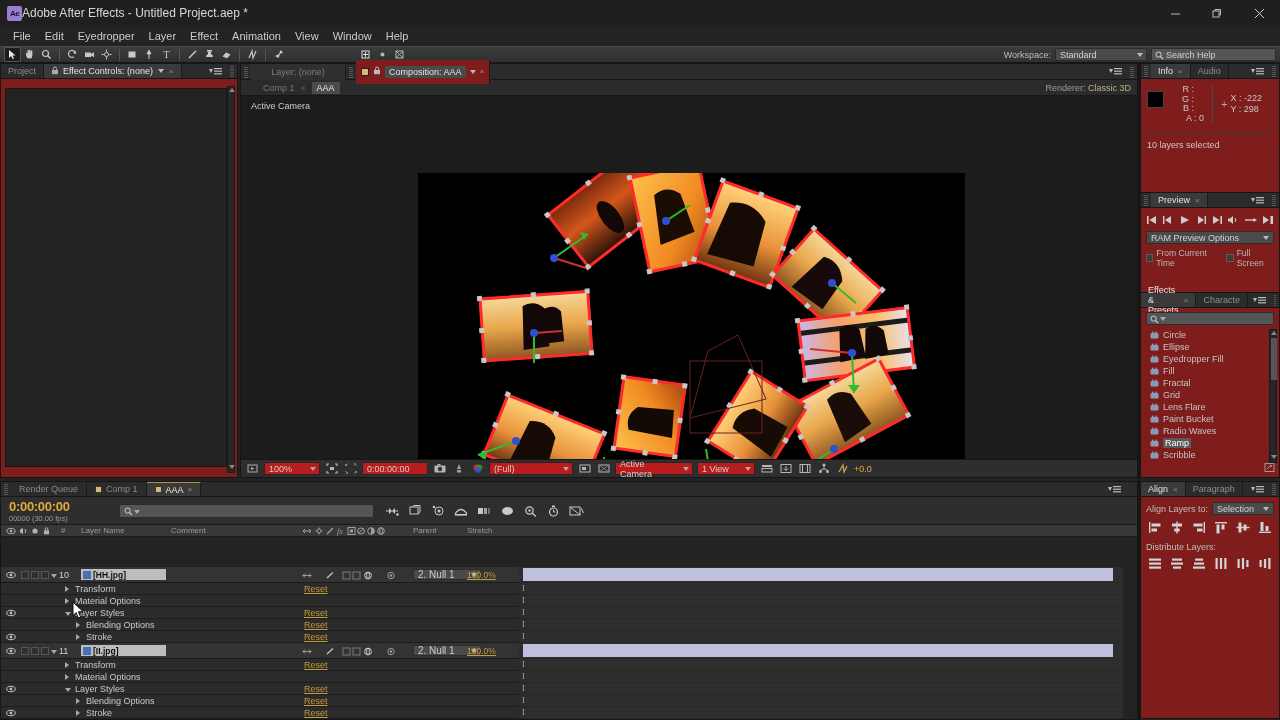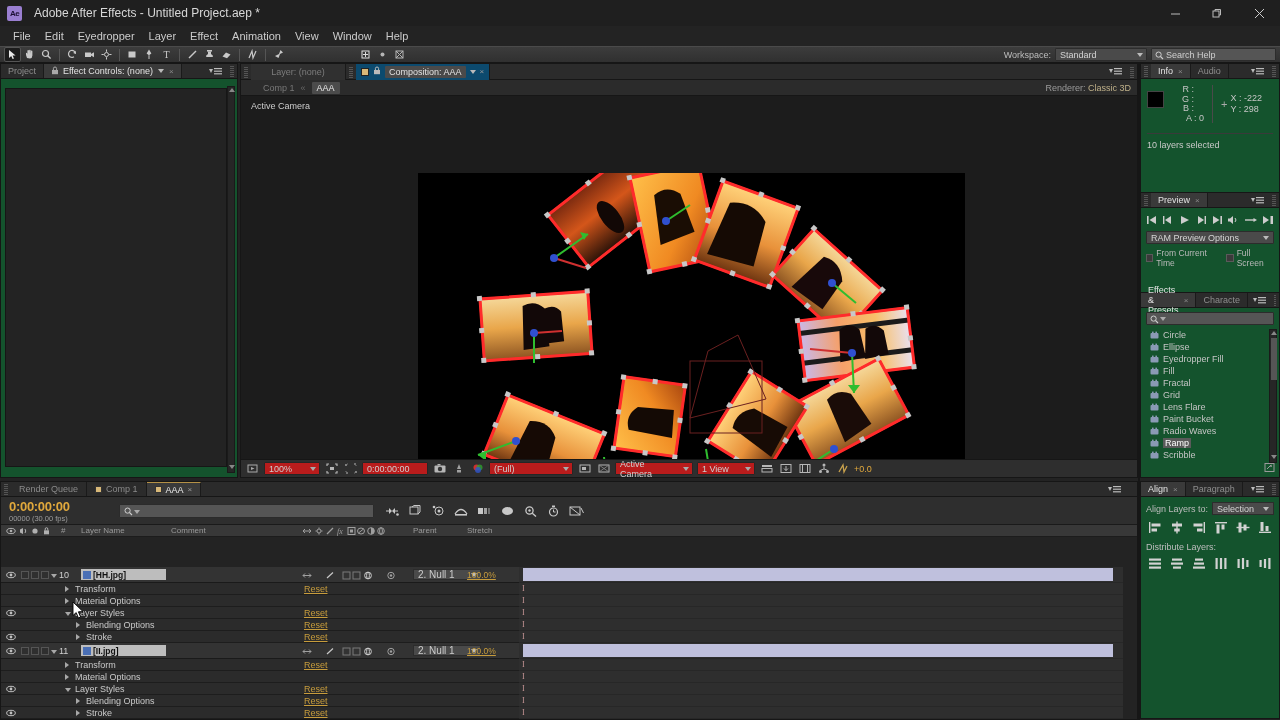--- a/index.html
+++ b/index.html
@@ -7,21 +7,21 @@
   body {
     font-family:"Liberation Sans", sans-serif;
     font-size:10px; color:#c8c8c8;
     -webkit-font-smoothing:none;
   }
   .app { position:relative; width:1280px; height:720px; background:#232323; }
 
   
   .titlebar { position:absolute; left:0; top:0; width:1280px; height:26px; background:#1f1f1f; display:flex; align-items:center; }
   .ae-logo { width:15px; height:15px; margin-left:7px; background:#9a7fd1; border-radius:2px; color:#1b0f33; font-size:8px; font-weight:bold; display:flex; align-items:center; justify-content:center; letter-spacing:-0.5px;}
-  .title-text { margin-left:12px; font-size:12px; color:#d8d8d8; }
+  .title-text { margin-left:0; font-size:12px; color:#d8d8d8; }
   .wincontrols { margin-left:auto; display:flex; height:26px; }
   .wc { width:42px; height:26px; display:flex; align-items:center; justify-content:center; color:#bbb; font-size:11px; }
   .wc svg { display:block; }
 
   
   .menubar { position:absolute; left:0; top:26px; width:1280px; height:20px; background:#232323; display:flex; align-items:center; padding-left:6px; }
   .menu-item { padding:2px 7px; font-size:11px; color:#ccc; }
 
   
   .toolbar { position:absolute; left:0; top:46px; width:1280px; height:17px; background:linear-gradient(#3c3c3c,#303030); border-top:1px solid #4a4a4a; border-bottom:1px solid #161616; display:flex; align-items:center; padding-left:4px; }
@@ -30,41 +30,41 @@
   .tool svg { display:block; }
   .tsep { width:1px; height:12px; background:#555; margin:0 4px; }
   .tb-right { margin-left:auto; display:flex; align-items:center; gap:4px; padding-right:4px; }
   .tb-label { font-size:9px; color:#bdbdbd; }
   .ws-select { width:92px; height:13px; background:#4a4a4a; border:1px solid #2c2c2c; border-radius:1px; font-size:9px; color:#d4d4d4; padding-left:4px; display:flex; align-items:center; position:relative; }
   .ws-select .arr { position:absolute; right:3px; top:4px; border-left:3px solid transparent; border-right:3px solid transparent; border-top:4px solid #bbb; }
   .search-help { width:125px; height:13px; background:#555; border:1px solid #2c2c2c; border-radius:1px; font-size:9px; color:#cfcfcf; display:flex; align-items:center; padding-left:14px; position:relative; }
   .search-help .mag { position:absolute; left:3px; top:2px; }
 
   
-  .panel { position:absolute; background:#14532d; border:1px solid #161616; }
+  .panel { position:absolute; background:#7f1d1d; border:1px solid #161616; }
   .panel-tabs { height:15px; background:#2b2b2b; display:flex; align-items:stretch; border-bottom:1px solid #161616; }
   .ptab { display:flex; align-items:center; padding:0 7px; font-size:9px; color:#8e8e8e; background:#2b2b2b; border-right:1px solid #1a1a1a; position:relative; }
   .ptab.active { background:#3a3a3a; color:#e2e2e2; }
   .ptab .x { margin-left:5px; font-size:8px; color:#888; }
   .ptab-menu { margin-left:auto; display:flex; align-items:center; padding:0 5px; }
   .grip { width:4px; height:11px; background:repeating-linear-gradient(#555 0 1px, transparent 1px 2px); margin:2px 3px 0 3px;}
 
   
   #projectPanel { left:0; top:63px; width:238px; height:415px; }
   #projectPanel .body { position:absolute; left:4px; top:24px; right:10px; bottom:10px; background:#232323; border:1px solid #161616; }
   .v-scroll { position:absolute; right:2px; top:20px; width:8px; bottom:14px; background:#262626; border:1px solid #1a1a1a; }
   .v-scroll .up, .v-scroll .dn { position:absolute; left:1px; width:6px; height:6px; }
   .tri-up { width:0;height:0;border-left:3px solid transparent;border-right:3px solid transparent;border-bottom:4px solid #888; }
   .tri-dn { width:0;height:0;border-left:3px solid transparent;border-right:3px solid transparent;border-top:4px solid #888; }
 
   
   #compPanel { left:240px; top:63px; width:898px; height:415px; background:#1c1c1c; }
   .comp-tabbar { height:16px; background:#2b2b2b; display:flex; align-items:center; border-bottom:1px solid #161616; }
   .layer-tab { width:95px; height:16px; background:#303030; color:#7c7c7c; font-size:9px; display:flex; align-items:center; justify-content:center; border-right:1px solid #1a1a1a;}
-  .comp-tab { height:16px; background:#0c4a6e; display:flex; align-items:center; padding:0 5px; gap:4px; border-right:1px solid #1a1a1a;}
+  .comp-tab { height:24px; background:#7f1d1d; display:flex; align-items:center; padding:0 5px; gap:4px; border-right:1px solid #1a1a1a;}
   .comp-swatch { width:8px; height:8px; background:#d8b878; border:1px solid #222; }
   .comp-tab .lbl { font-size:9px; color:#e2e2e2; background:#4a4a4a; padding:1px 4px; border-radius:1px; }
   .crumbbar { height:16px; background:#2b2b2b; display:flex; align-items:center; padding-left:22px; gap:6px; border-bottom:1px solid #161616;}
   .crumb { font-size:9px; color:#777; }
   .crumb.cur { color:#e6e6e6; background:#4b4b4b; padding:1px 5px; border-radius:1px; }
   .renderer { margin-left:auto; padding-right:6px; font-size:9px; color:#9b9b9b; }
   .renderer b { color:#bfb089; font-weight:normal; }
   .comp-view { position:absolute; left:0; top:33px; right:0; bottom:18px; background:#1c1c1c; overflow:hidden; }
   .activecam { position:absolute; left:10px; top:4px; font-size:9px; color:#cdcdcd; z-index:5;}
   .comp-canvas { position:absolute; left:177px; top:76px; width:547px; height:338px; background:#000; }

